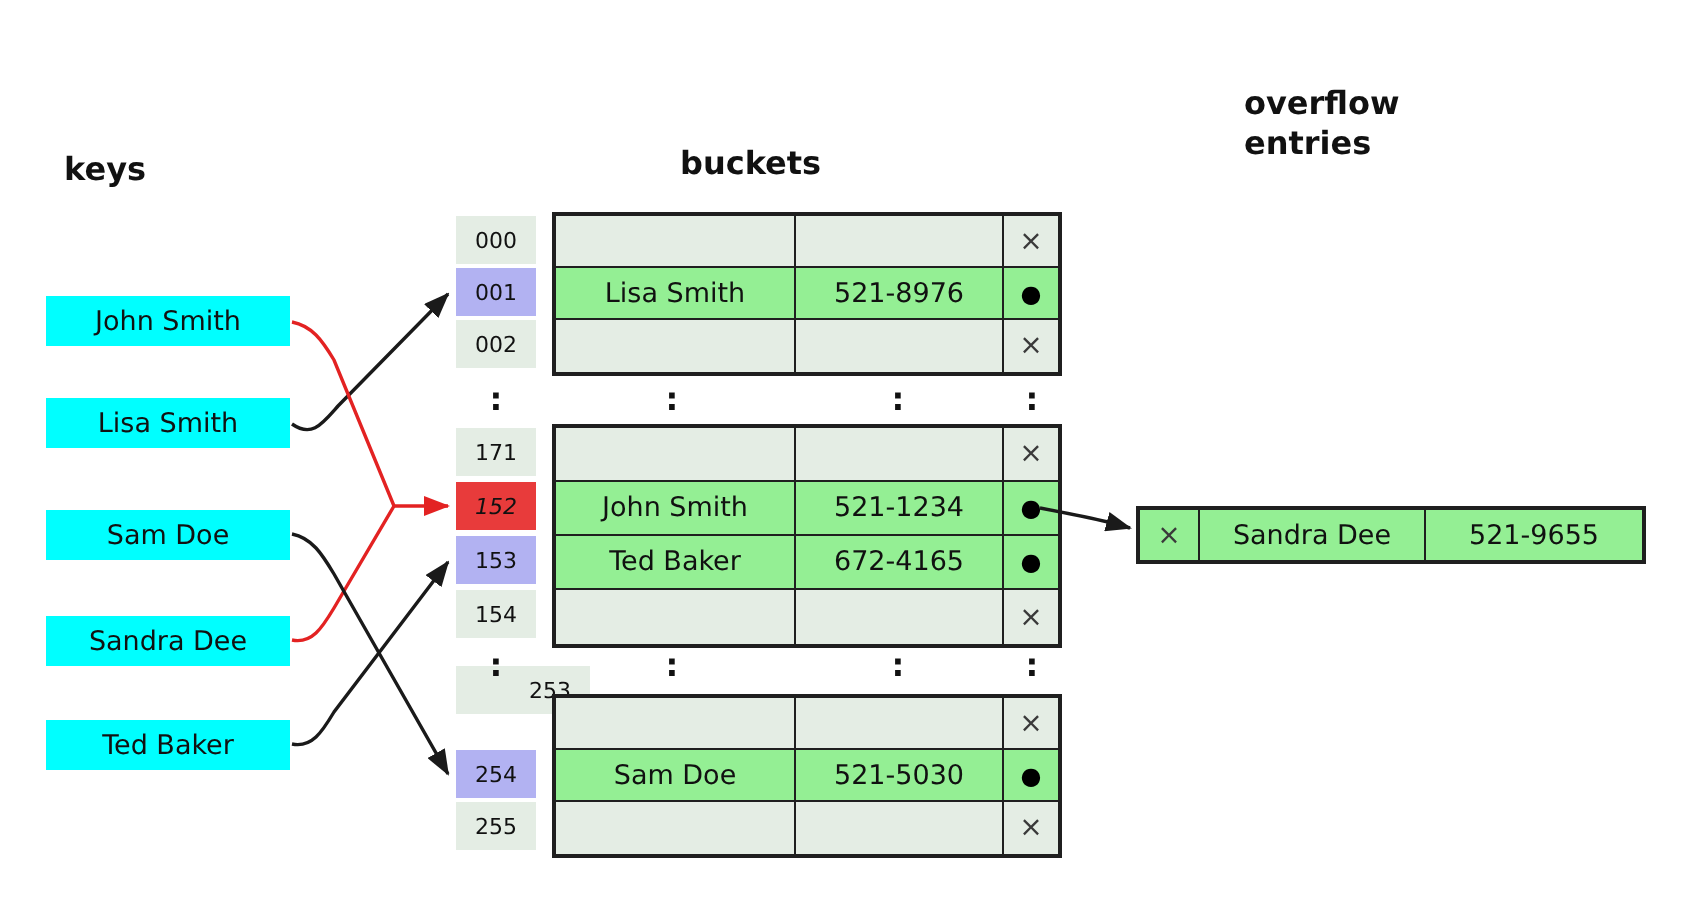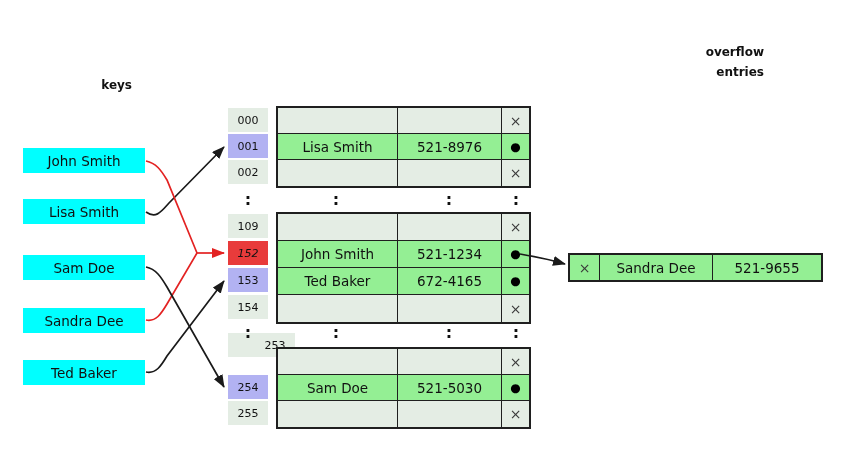--- a/index.html
+++ b/index.html
@@ -1,20 +1,20 @@
 <!DOCTYPE html>
 <html style="--key-box: #00ffff; --empty-cell: #e4ede4; --filled-cell: #94ef94; --highlight-index: #b2b2f2; --collision-index: #e83b3b; --border: #1f1f1f; --line: #1a1a1a; --red-line: #e32222;"><head>
 <meta charset="utf-8">
 <style>
   html,body{margin:0;padding:0;background:#fff;}
   #canvas{
     position:relative;width:850px;height:455px;background:#ffffff;overflow:hidden;
     font-family:"DejaVu Sans","Liberation Sans",sans-serif;color:#111;
   }
-  .hdr{position:absolute;font-weight:bold;font-size:12px;text-align:right;line-height:20px;color:#111;}
+  .hdr{position:absolute;font-weight:bold;font-size:16px;text-align:left;line-height:20px;color:#111;}
   .keybox{
     position:absolute;left:23px;width:122px;height:25px;background:var(--key-box,#00ffff);
     display:flex;align-items:center;justify-content:center;font-size:13.5px;
   }
   .idx{
     position:absolute;left:228px;width:40px;height:24px;background:var(--empty-cell,#e4ede4);
     display:flex;align-items:center;justify-content:center;font-size:11px;
   }
   .idx.hl{background:var(--highlight-index,#b2b2f2);}
   .idx.col{background:var(--collision-index,#e83b3b);font-style:italic;}
@@ -44,20 +44,21 @@
   #overflow-box .bc.name{width:113px;}
   #overflow-box .bc.phone{flex:1;border-right:none;}
   svg#wires{position:absolute;left:0;top:0;pointer-events:none;}
 </style>
 </head>
 <body>
 
 <div id="canvas">
 
   <div class="hdr" style="left:32px;top:75px;width:100px;">keys</div>
+  <div class="hdr" style="left:340px;top:72px;width:120px;">buckets</div>
   <div class="hdr" style="left:622px;top:42px;width:142px;">
     <div>overflow</div>
     <div>entries</div>
   </div>
 
   <div class="keybox" style="top:148px;">
       <span>John Smith</span>
     </div>
   <div class="keybox" style="top:199px;">
       <span>Lisa Smith</span>
@@ -68,21 +69,21 @@
   <div class="keybox" style="top:308px;">
       <span>Sandra Dee</span>
     </div>
   <div class="keybox" style="top:360px;">
       <span>Ted Baker</span>
     </div>
 
   <div class="idx" style="top:108px;">000</div>
   <div class="idx hl" style="top:134px;">001</div>
   <div class="idx" style="top:160px;">002</div>
-  <div class="idx" style="top:214px;">109</div>
+  <div class="idx" style="top:214px;">171</div>
   <div class="idx col" style="top:241px;">152</div>
   <div class="idx hl" style="top:268px;">153</div>
   <div class="idx" style="top:295px;text-align:right;">154</div>
   <div class="idx" style="top:333px;padding-left:27px;">253</div>
   <div class="idx hl" style="top:375px;">254</div>
   <div class="idx" style="top:401px;">255</div>
 
   <div class="btable" style="top:106px;">
     <div class="brow">
       <div class="bc name"></div>

